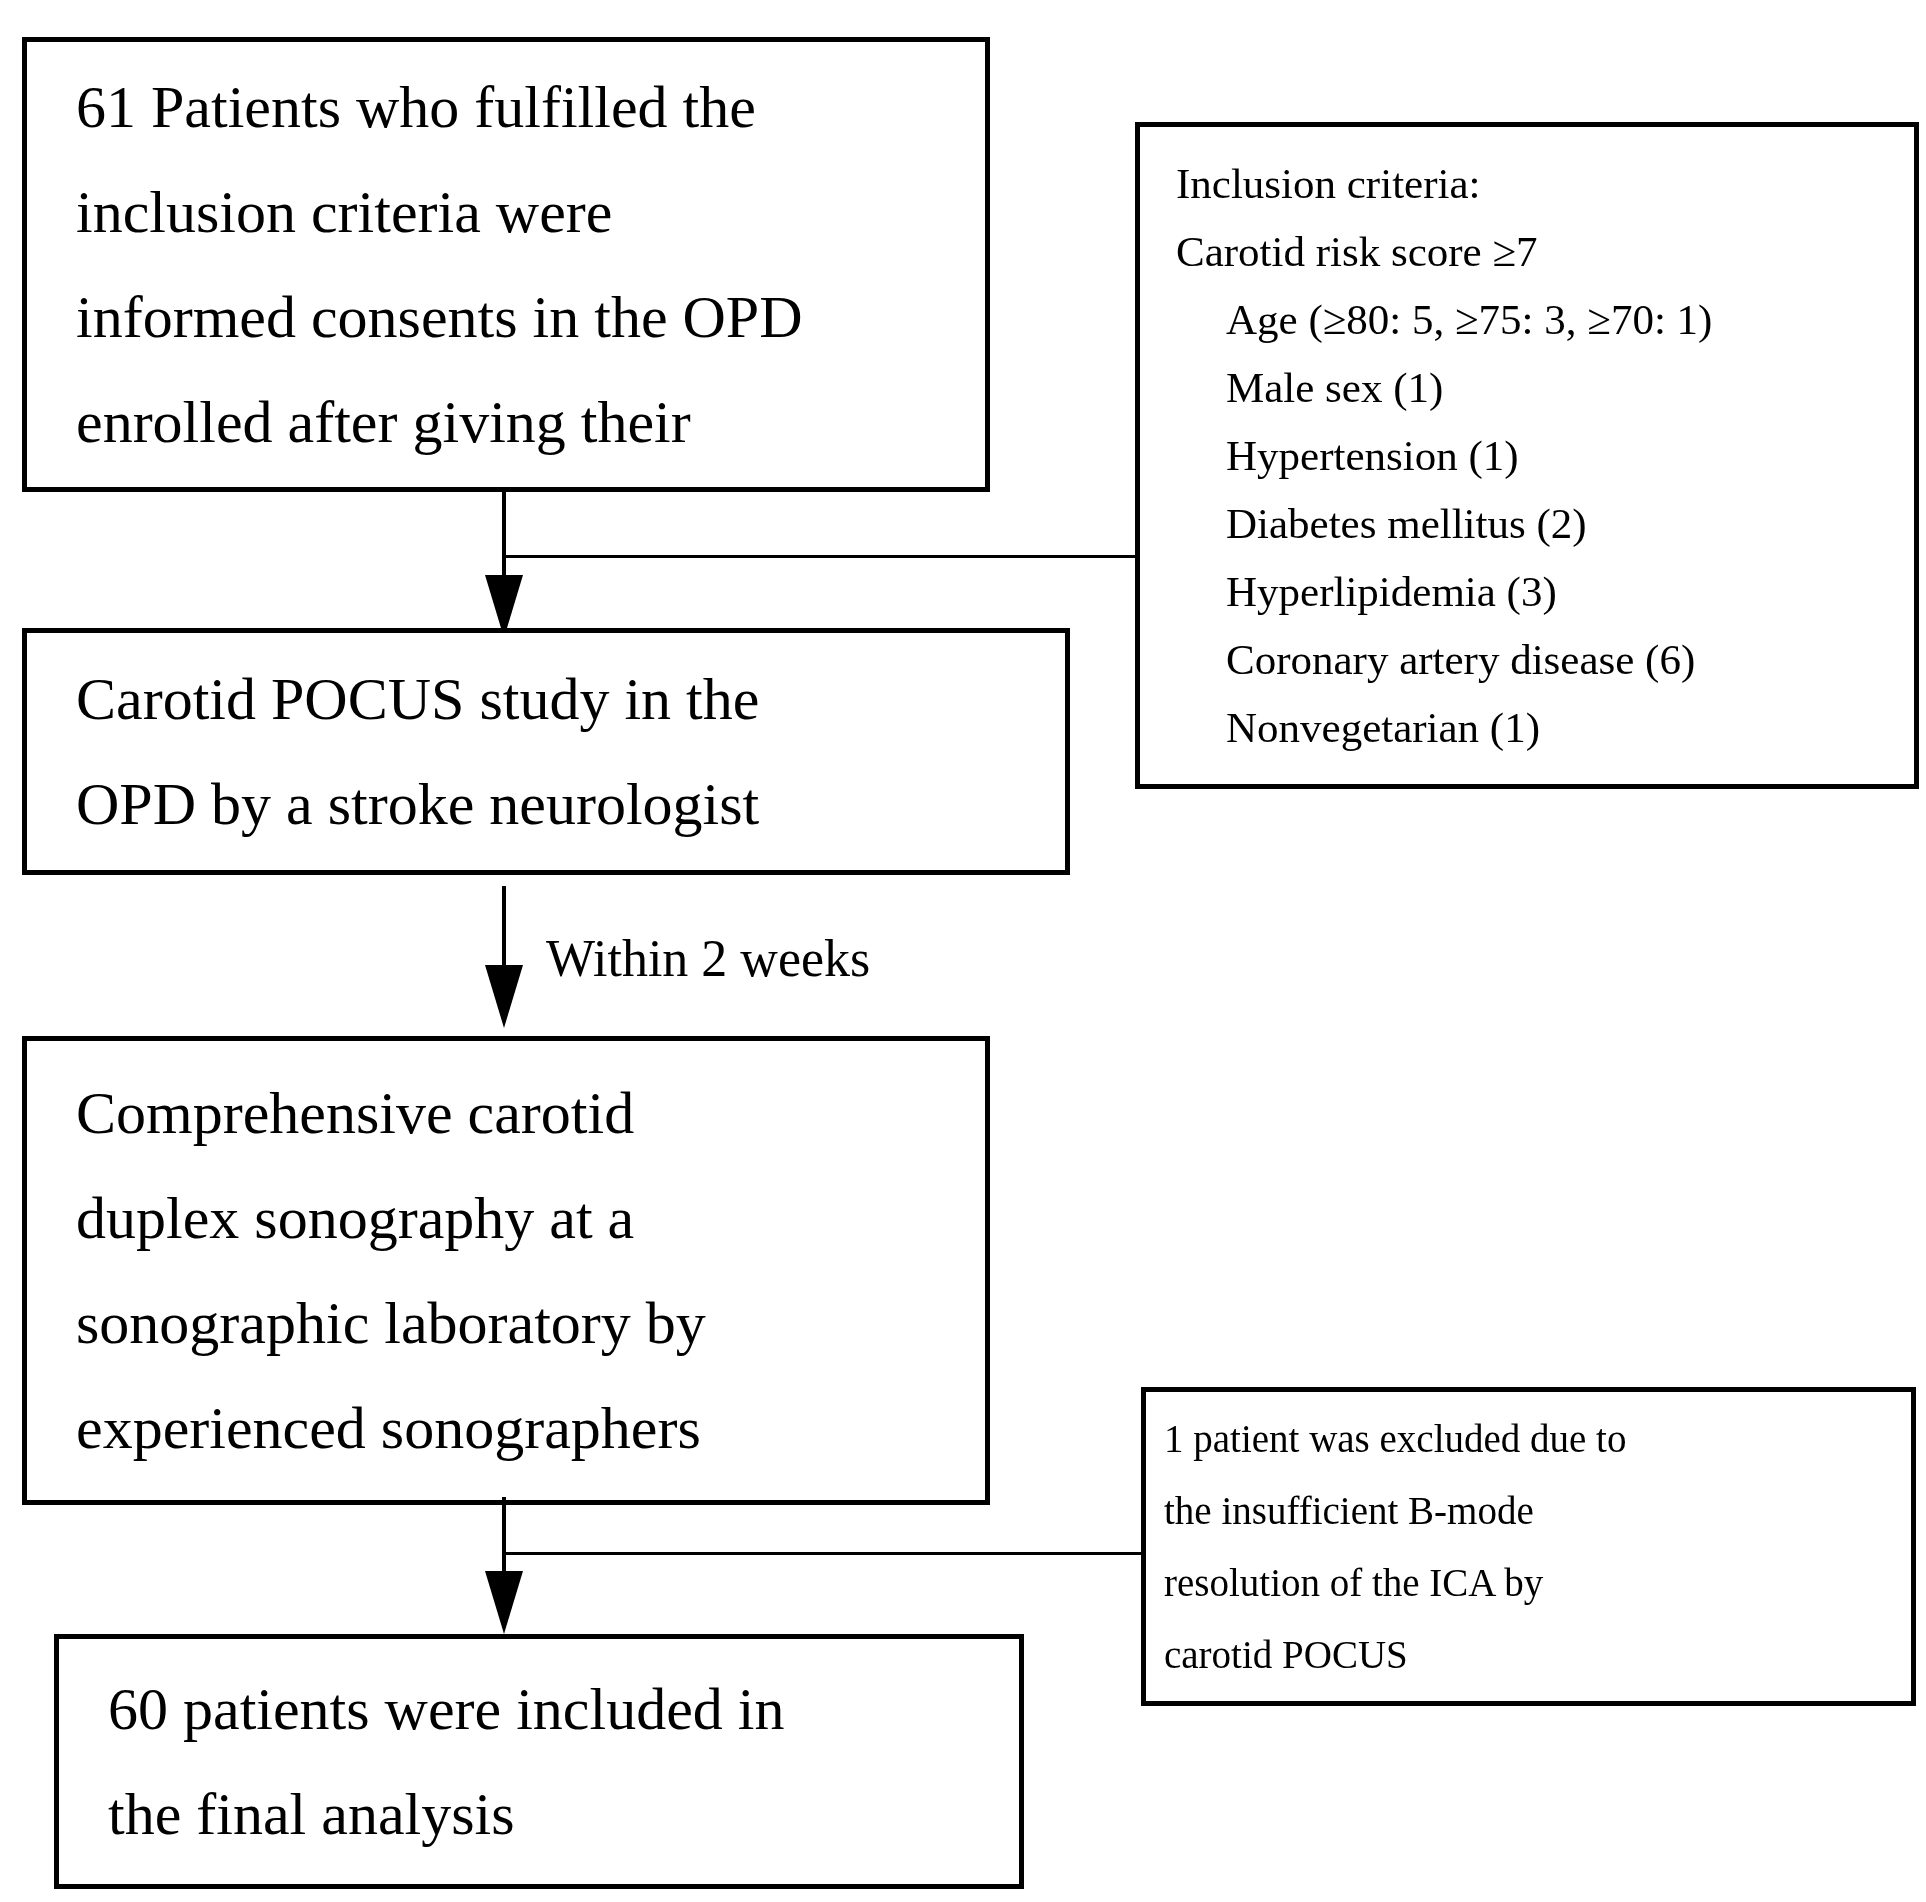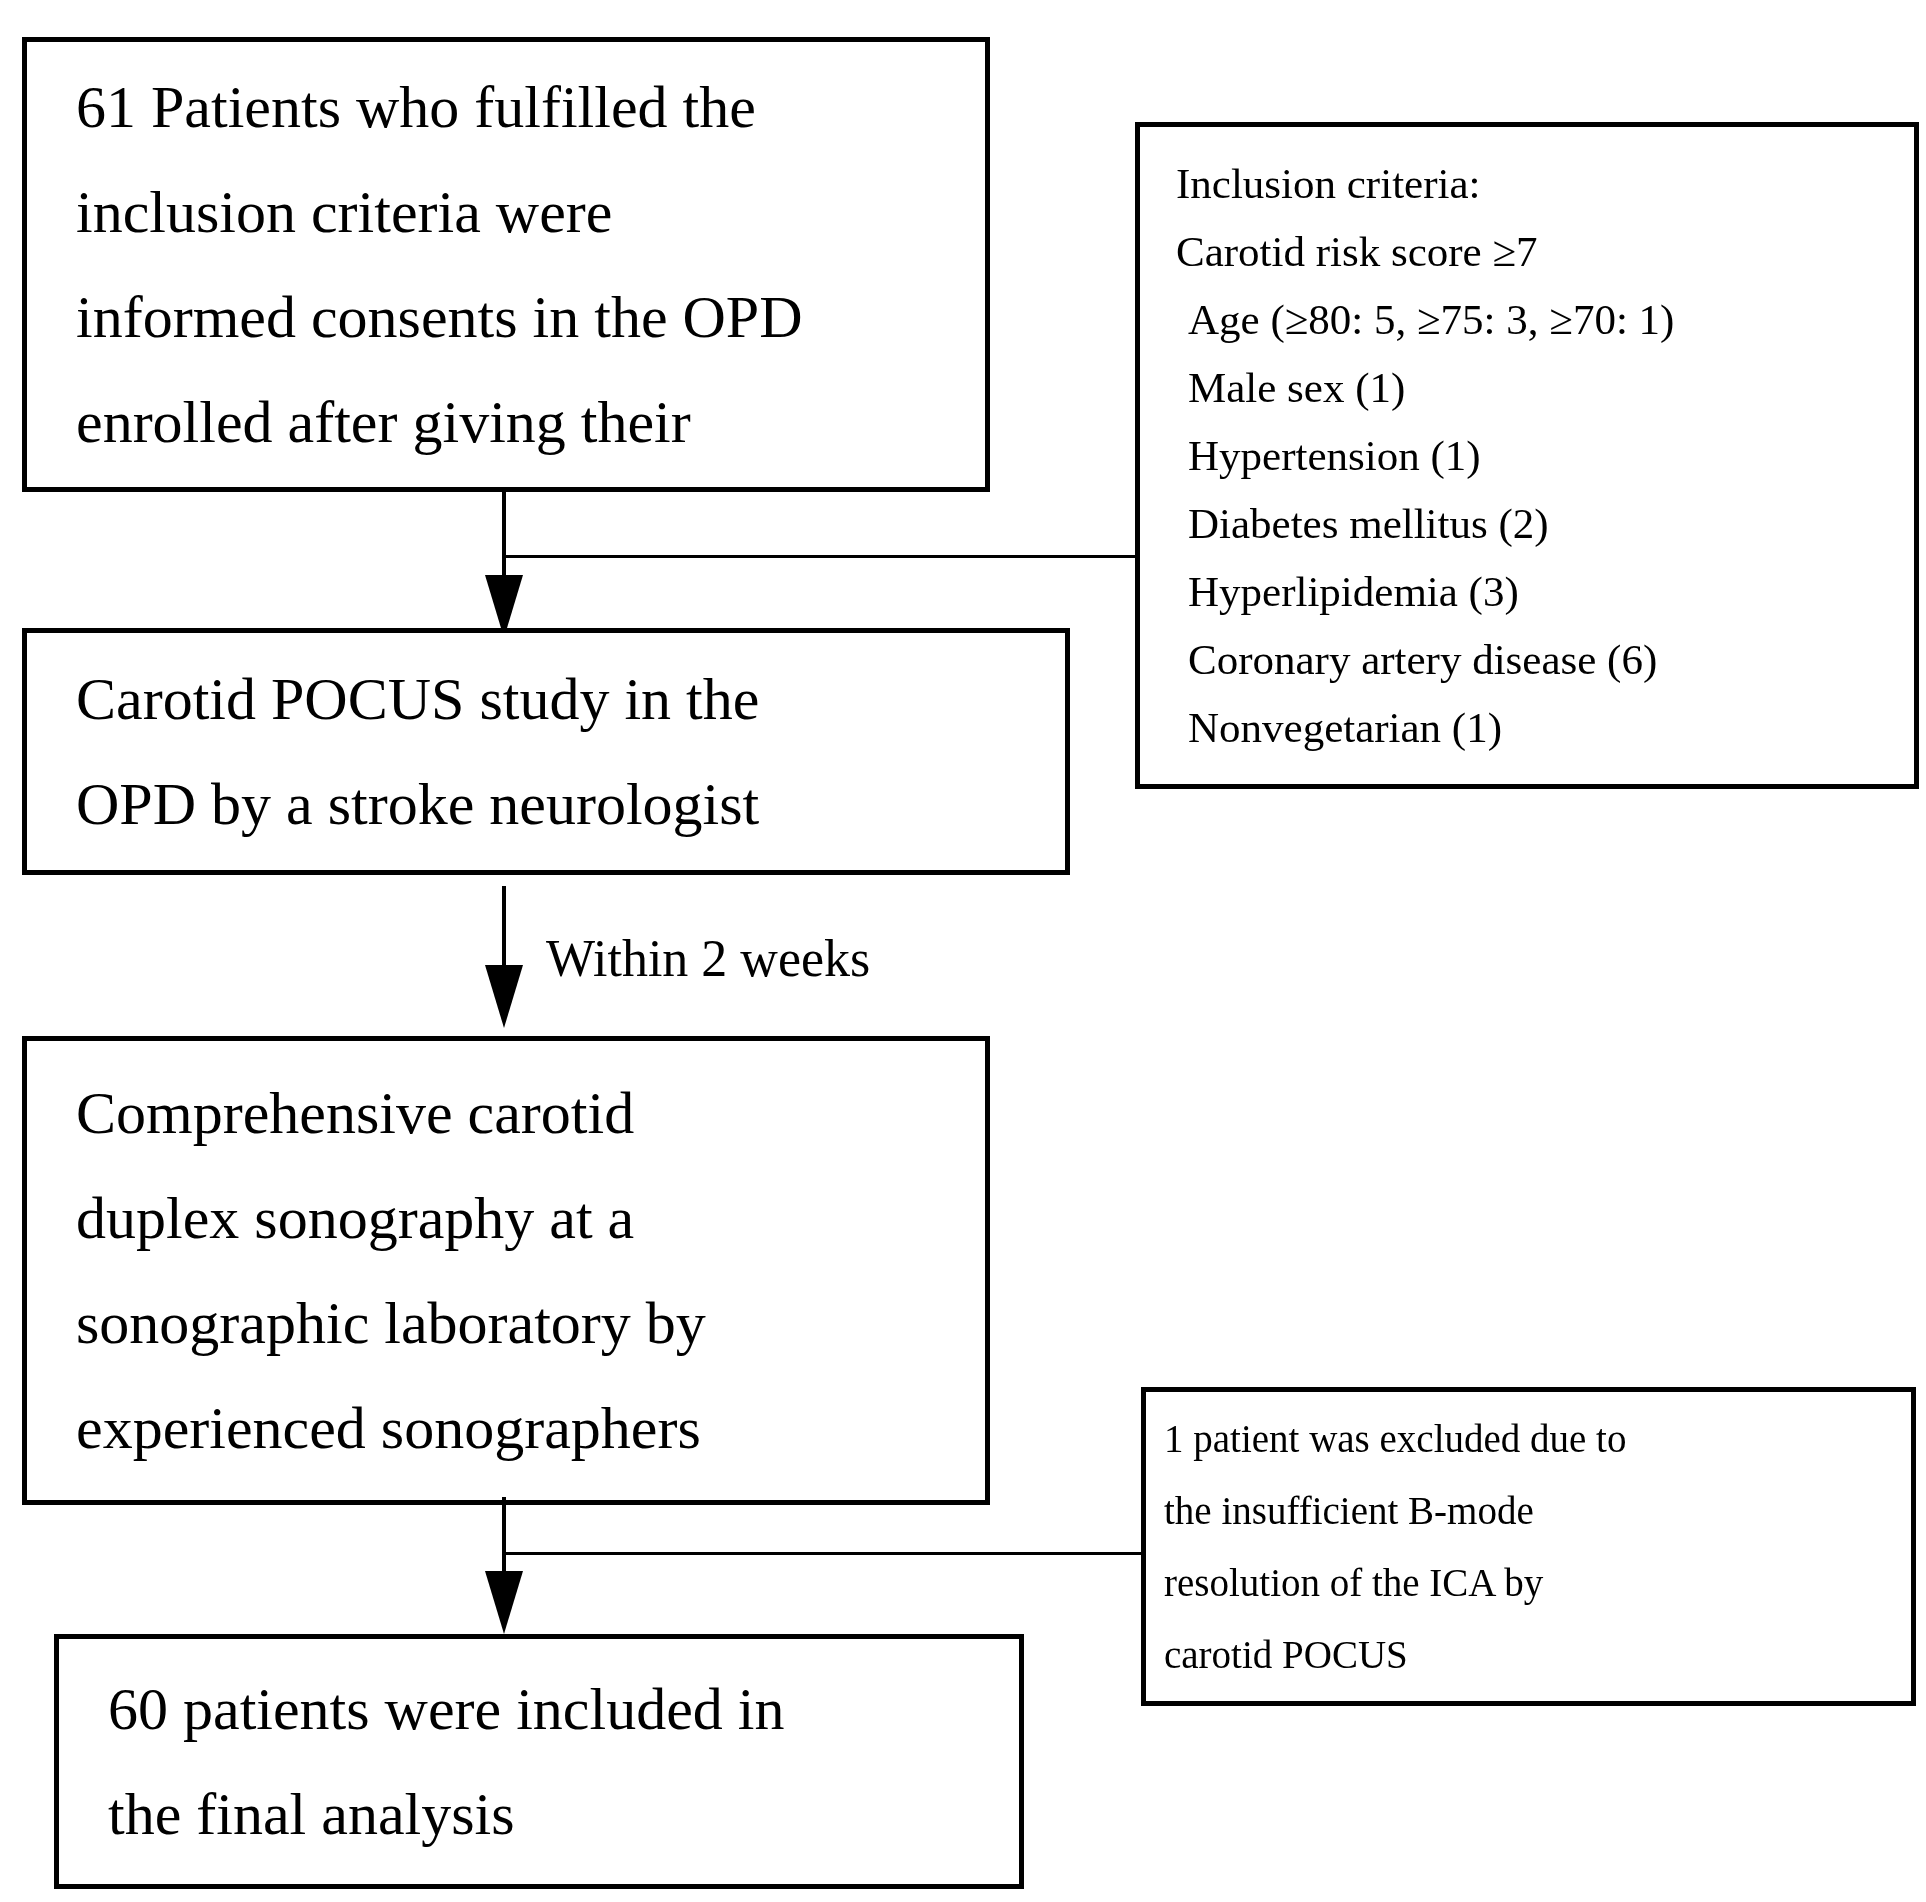--- a/index.html
+++ b/index.html
@@ -33,21 +33,21 @@
     font-size: 60px;
     line-height: 105px;
     padding-left: 49px;
   }
   .crit-text .line {
     font-size: 43px;
     line-height: 68px;
     padding-left: 36px;
   }
   .crit-text .line.indent {
-    padding-left: 48px;
+    padding-left: 86px;
   }
   .excl-text .line {
     font-size: 39px;
     line-height: 72px;
     padding-left: 18px;
   }
   .vline {
     position: absolute;
     width: 4.4px;
     background: #000000;

